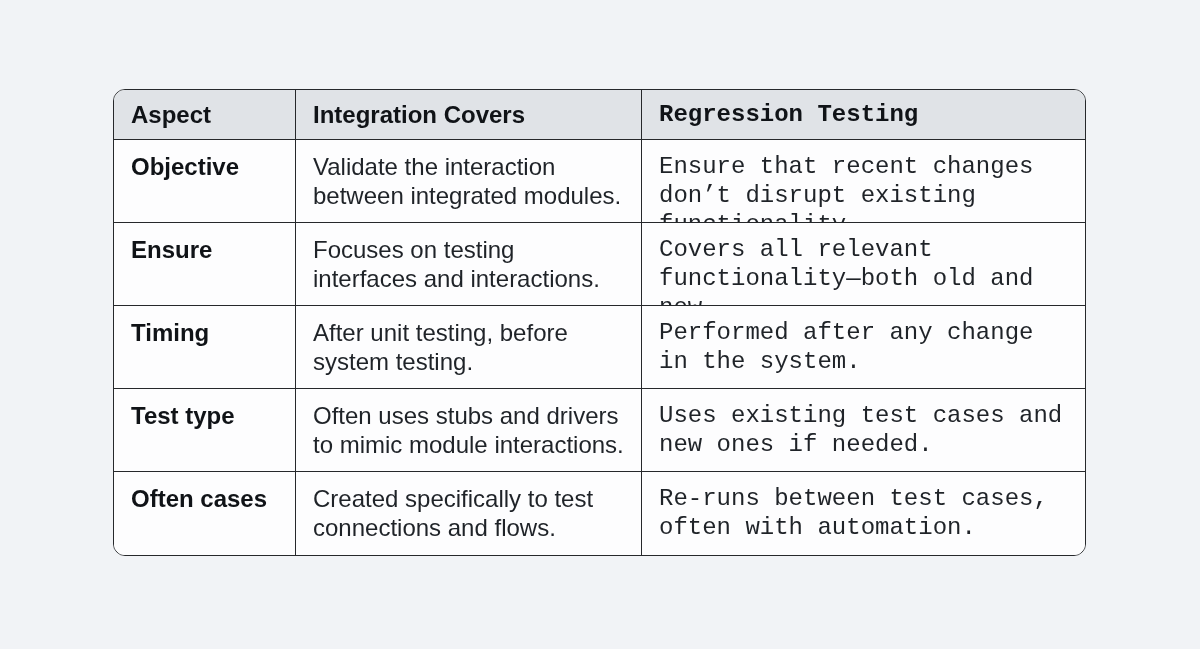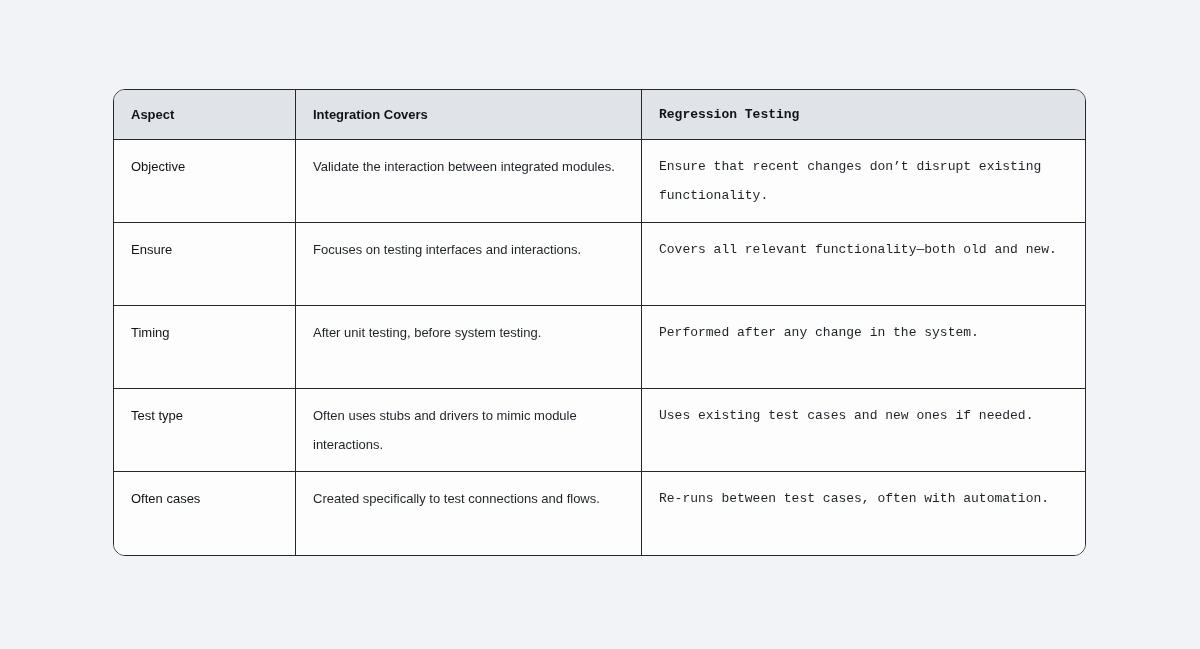--- a/index.html
+++ b/index.html
@@ -30,39 +30,39 @@
     overflow: hidden;
     display: grid;
     grid-template-columns: 182px 346px 443px;
     grid-template-rows: 50px repeat(5, 83px);
   }
   .row { display: contents; }
   .cell {
     border-right: 1px solid var(--border);
     border-bottom: 1px solid var(--border);
     background: var(--cell-bg);
-    font-size: 13px;
+    font-size: 24px;
     line-height: 29px;
     color: var(--body-text);
     padding: 12px 17px 0 17px;
     overflow: hidden;
   }
   .cell.last-col { border-right: none; font-family: Liberation Mono, monospace; }
   .row.last .cell { border-bottom: none; }
   .cell.head {
     background: var(--header-bg);
     display: flex;
     align-items: center;
     padding-top: 0;
     padding-bottom: 0;
     font-weight: 700;
     color: var(--heading-text);
   }
   .cell.aspect {
-    font-weight: 400;
+    font-weight: 700;
     color: var(--heading-text);
   }
 </style>
 </head>
 <body>
 
 <div class="table">
 
   <div class="row header">
     <div class="cell head">Aspect</div>

